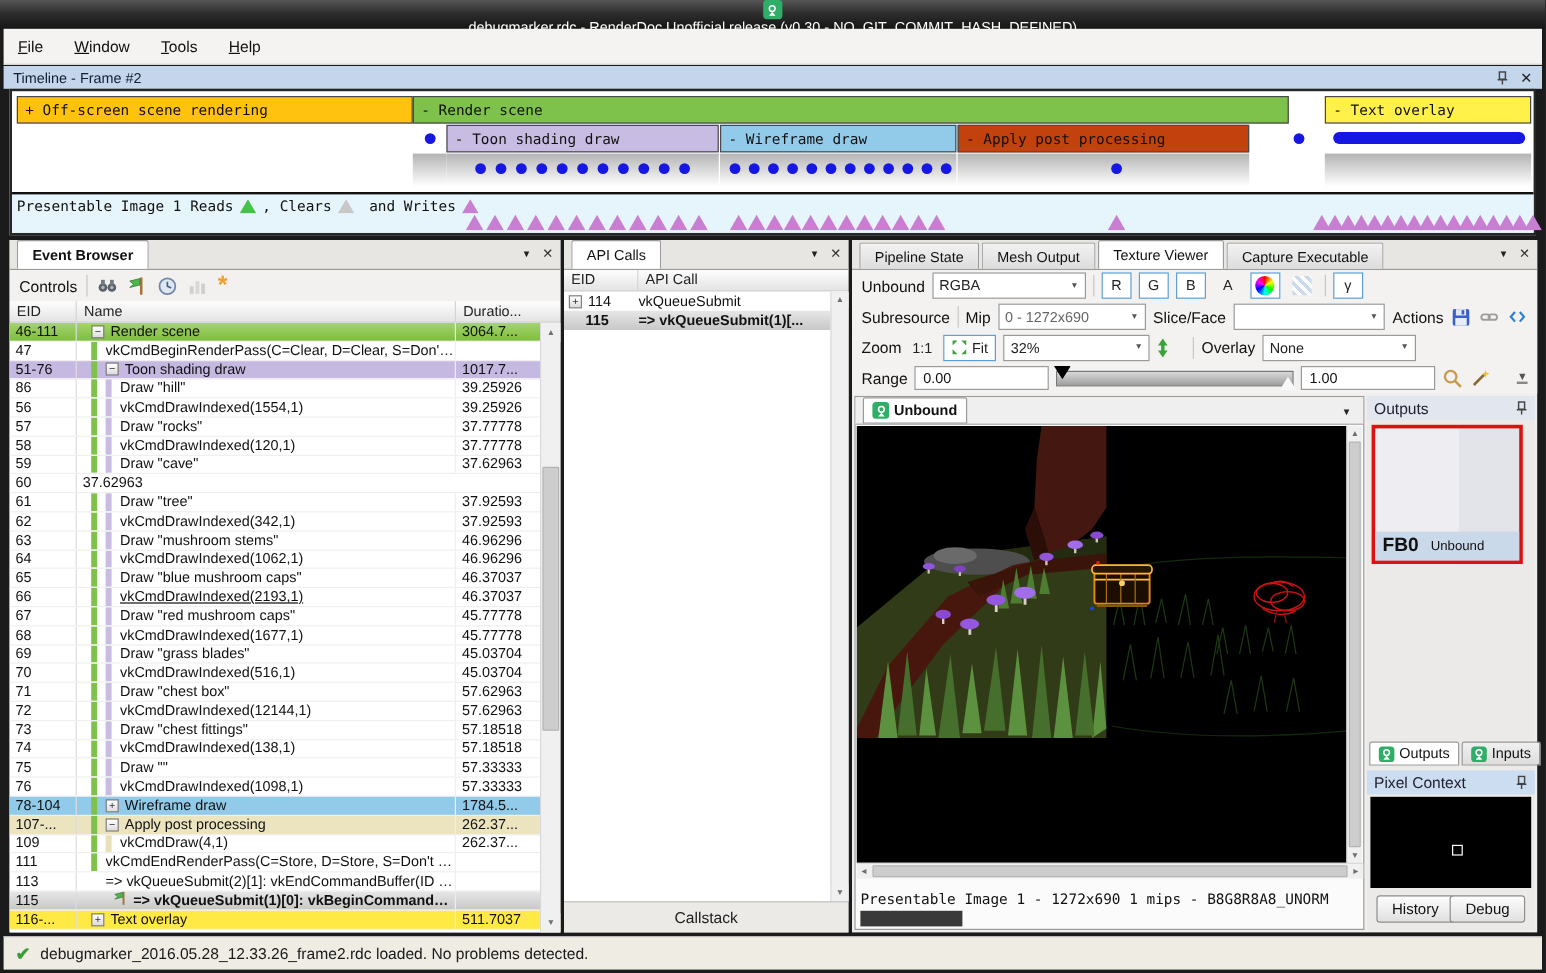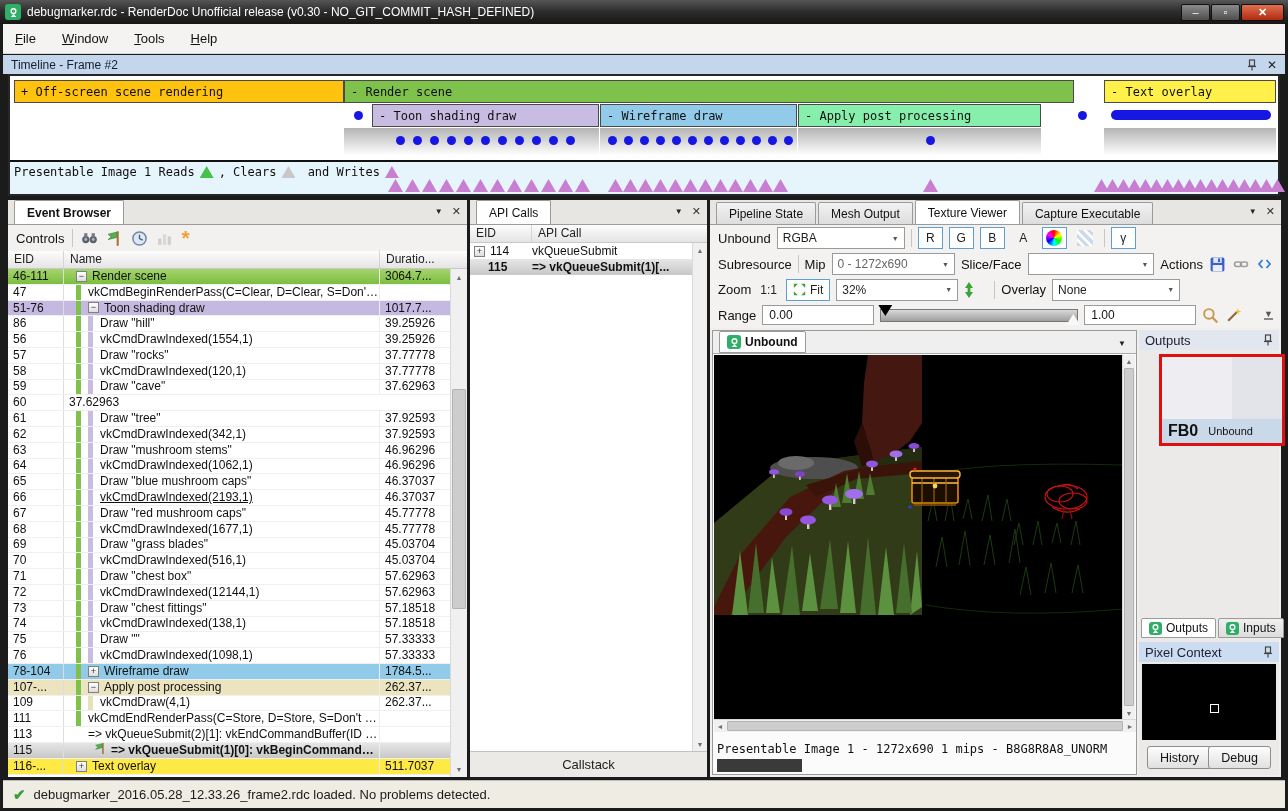--- a/index.html
+++ b/index.html
@@ -4,21 +4,21 @@
 <style>
   html,body{margin:0;padding:0;background:#444;}
   *{box-sizing:border-box;}
   #app{position:relative;width:1288px;height:811px;background:#1b1b1b;
        font-family:"Liberation Sans",sans-serif;font-size:13px;color:#111;
        outline:1px solid #000;overflow:hidden;}
 
   
   #titlebar{position:absolute;left:0;top:0;width:100%;height:24px;
     background:linear-gradient(180deg,#565656,#2e2e2e 45%,#161616);
-    display:flex;align-items:center;color:#fff;font-size:12px;}
+    display:flex;align-items:center;color:#fff;font-size:12px;flex-direction:column;}
   .rd-logo{width:16px;height:16px;border-radius:3px;background:#2eae66;margin:0 6px 0 5px;
     display:inline-flex;align-items:center;justify-content:center;flex:none;}
   .rd-logo svg{width:11px;height:11px;}
   #win-buttons{margin-left:auto;display:flex;margin-right:4px;}
   .winbtn{width:29px;height:17px;margin-left:1px;border:1px solid #111;border-radius:2px;
     background:linear-gradient(180deg,#8a8a8a,#4f4f4f);color:#fff;font-size:11px;
     display:flex;align-items:center;justify-content:center;line-height:1;}
   .winbtn.close{background:linear-gradient(180deg,#e0714f,#b02a12);width:43px;font-weight:bold;}
 
   
@@ -123,22 +123,22 @@
     align-items:flex-end;padding-left:6px;position:relative;}
   #tex-img{position:absolute;left:1px;top:24px;width:410px;height:364px;background:#000;overflow:hidden;}
   #tex-status{position:absolute;left:4px;bottom:18px;font-family:"DejaVu Sans Mono",monospace;
     font-size:12px;color:#111;white-space:nowrap;}
   #tex-swatch{position:absolute;left:4px;bottom:2px;width:85px;height:13px;background:#3a3a3a;}
 
   #side{position:absolute;right:2px;top:130px;width:140px;bottom:2px;background:#eceae8;}
   .side-hdr{height:20px;background:#d9e4f2;display:flex;align-items:center;font-size:13px;
     color:#223;padding:0 6px;}
   .pin{margin-left:auto;}
-  #fb-thumb{position:absolute;left:4px;top:24px;width:126px;height:92px;border:3px solid #dd1111;
-    background:linear-gradient(90deg,#ededf2 0 58%,#e3e3ea 58%);margin-left:16px;}
+  #fb-thumb{position:absolute;left:4px;top:24px;width:126px;height:116px;border:3px solid #dd1111;
+    background:linear-gradient(90deg,#ededf2 0 58%,#e3e3ea 58%);}
   #fb-label{position:absolute;left:0;right:0;bottom:0;height:24px;background:#c9d9ea;
     display:flex;align-items:center;gap:10px;padding:0 6px;}
   #fb-label .fbname{font-size:16px;font-weight:bold;}
   #fb-label .fbstat{font-size:11px;}
   #out-tabs{position:absolute;left:2px;top:288px;display:flex;}
   .mini-tab{height:20px;display:flex;align-items:center;gap:4px;padding:0 7px;font-size:12px;
     border:1px solid #9b9b9b;background:linear-gradient(#f0f0f0,#ddd);border-radius:2px 2px 0 0;margin-right:2px;}
   .mini-tab.active{background:#fff;}
   #pc-hdr{position:absolute;left:0;top:312px;width:100%;}
   #pc-box{position:absolute;left:3px;top:334px;width:134px;height:76px;background:#000;}
@@ -263,21 +263,21 @@
         <div class="tlzone" style="left: 334px; width: 28px;"></div>
         <div class="tlzone" style="left: 362px; width: 227px;"></div>
         <div class="tlzone" style="left: 590px; width: 197px;"></div>
         <div class="tlzone" style="left: 788px; width: 243px;"></div>
         <div class="tlzone" style="left: 1094px; width: 172px;"></div>
         <div class="tlbar" style="left: 4px; top: 4px; width: 330px; background: rgb(255, 194, 14);">+ Off-screen scene rendering</div>
         <div class="tlbar" style="left: 334px; top: 4px; width: 730px; background: rgb(126, 193, 75);">- Render scene</div>
         <div class="tlbar" style="left: 1094px; top: 4px; width: 172px; background: rgb(255, 240, 74);">- Text overlay</div>
         <div class="tlbar" style="left: 362px; top: 28px; width: 227px; background: rgb(201, 188, 226);">- Toon shading draw</div>
         <div class="tlbar" style="left: 590px; top: 28px; width: 197px; background: rgb(146, 203, 234);">- Wireframe draw</div>
-        <div class="tlbar" style="left: 788px; top: 28px; width: 243px; background: #86efac;">- Apply post processing</div>
+        <div class="tlbar" style="left: 788px; top: 28px; width: 243px; background: #c2410c;">- Apply post processing</div>
         <div class="tldot" style="left: 344px; top: 35px;"></div>
         <div class="tldot" style="left: 1068px; top: 35px;"></div>
         <div class="tldot" style="left: 386px; top: 60px;"></div>
         <div class="tldot" style="left: 403px; top: 60px;"></div>
         <div class="tldot" style="left: 420px; top: 60px;"></div>
         <div class="tldot" style="left: 437px; top: 60px;"></div>
         <div class="tldot" style="left: 454px; top: 60px;"></div>
         <div class="tldot" style="left: 471px; top: 60px;"></div>
         <div class="tldot" style="left: 488px; top: 60px;"></div>
         <div class="tldot" style="left: 505px; top: 60px;"></div>

